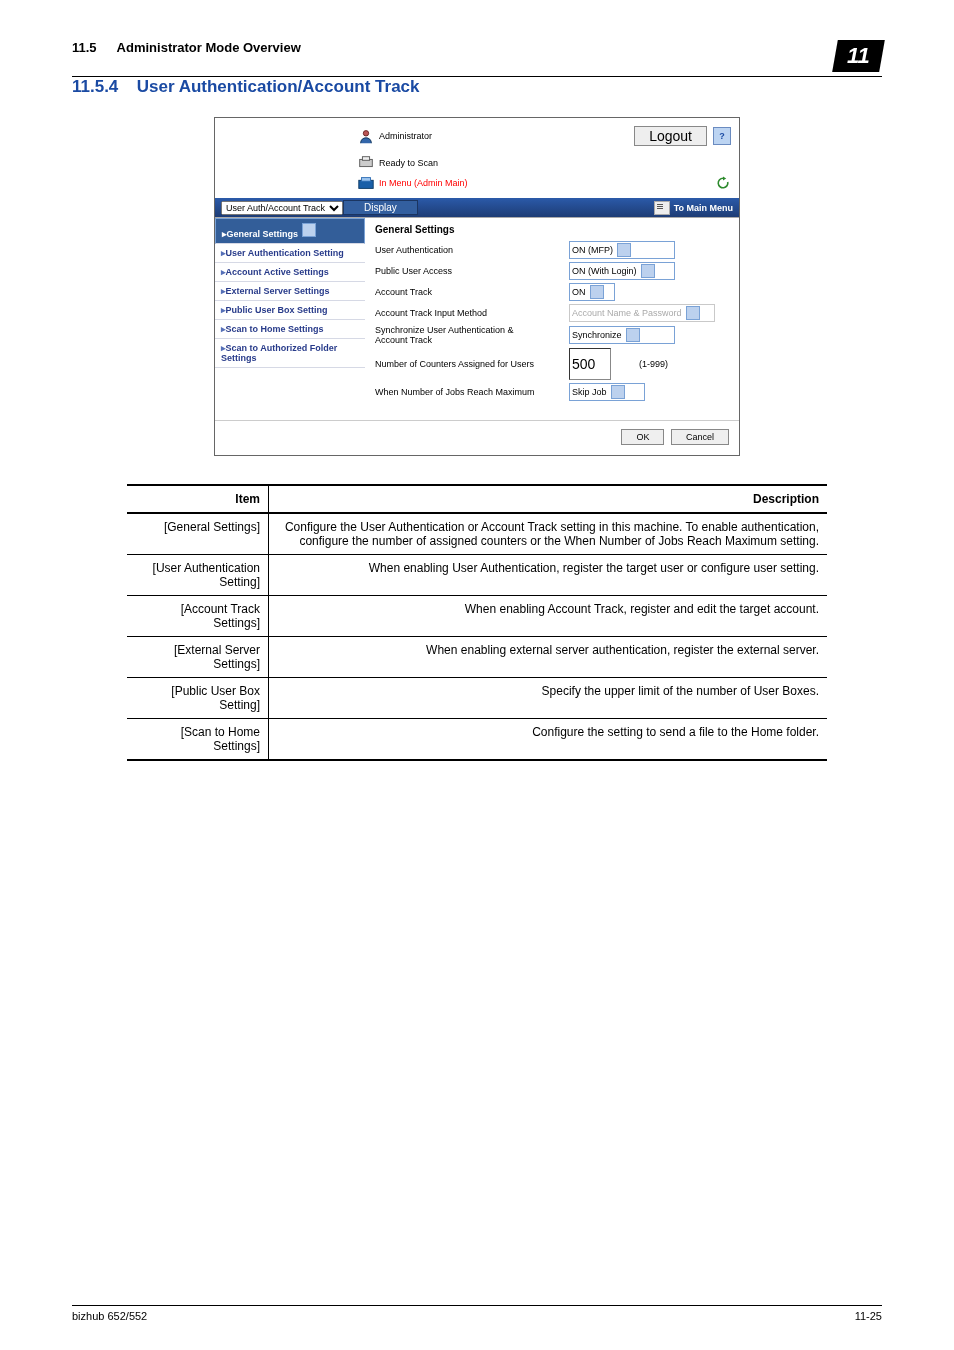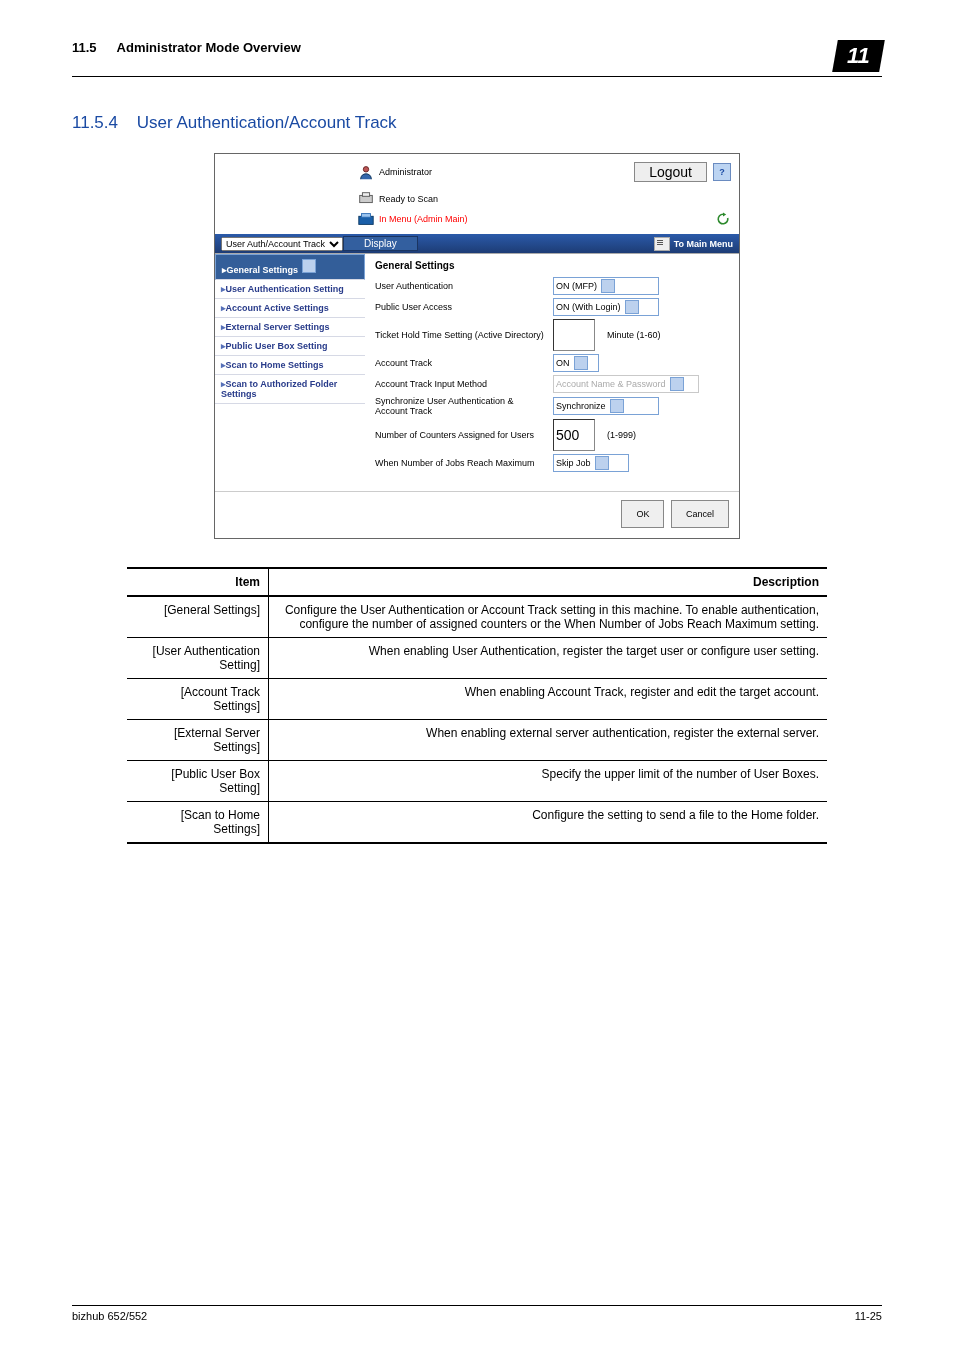--- a/index.html
+++ b/index.html
@@ -2,21 +2,21 @@
 <html><head>
 <meta charset="utf-8">
 <style>
   body{margin:0;font-family:Arial,Helvetica,sans-serif;font-size:12px;color:#000;background:#fff}
   .page{width:954px;height:1350px;box-sizing:border-box;padding:40px 72px 28px 72px;position:relative}
   .hdr{display:flex;align-items:flex-start;border-bottom:1.5px solid #000;padding-bottom:4px}
   .hdr-num{font-weight:bold;font-size:13px;margin-right:20px}
   .hdr-title{font-weight:bold;font-size:13px;flex:1}
   .hdr-badge{background:#000;color:#fff;font-size:22px;font-style:italic;font-weight:bold;padding:3px 12px;transform:skewX(-10deg)}
   .hdr-badge span{display:inline-block;transform:skewX(10deg)}
-  .subhead{margin-top:36px;color:#1a4aa3;font-size:17px;font-weight:normal}
+  .subhead{color:#1a4aa3;font-size:17px;font-weight:bold}
   .subhead-num{display:inline-block;width:60px}
 
   
   .shot{width:524px;margin:20px auto 0 auto;border:1px solid #666;font-family:Verdana,Arial,sans-serif;font-size:9px}
   .shot-top{display:flex;align-items:flex-start;padding:8px 8px 6px 8px}
   .shot-top-l{width:134px}
   .shot-icon{width:18px;height:18px;display:inline-block;vertical-align:middle;margin-right:4px}
   .adminrow{display:flex;align-items:center}
   .statuses{margin-top:8px}
   .statuses .row{display:flex;align-items:center;margin-top:2px}
@@ -34,29 +34,29 @@
   .mainmenu-icon::after{content:"";position:absolute;left:2px;top:2px;width:6px;height:1px;background:#555;box-shadow:0 2px #555,0 4px #555}
 
   .panel{display:flex;border-top:1px solid #aaa}
   .side{width:150px;background:#fff}
   .side a{display:block;padding:4px 6px;color:#283b8a;text-decoration:none;border-bottom:1px solid #d6d9e5;font-weight:bold}
   .side a::before{content:"\25B8 ";color:#5670b8}
   .side a.sel{background:#335e99;color:#fff}
   .side a.sel::before{color:#fff}
   .main{flex:1;padding:6px 10px 10px 10px}
   .main h4{margin:0 0 6px 0;font-size:10px;font-weight:bold}
-  .frow{display:flex;align-items:center;margin:3px 0;gap:8px}
+  .frow{display:flex;align-items:center;margin:3px 0;gap:24px}
   .frow label{width:170px}
   .sel{border:1px solid #7aa2d6;background:#fff;font-size:9px;padding:0 2px;display:inline-flex;align-items:center;height:16px}
   .sel.disabled{color:#aaa;border-color:#c9c9c9}
   .sel::after{content:"";width:12px;height:12px;margin-left:4px;background:#bcd1ee;border:1px solid #7aa2d6;display:inline-block}
   .txt{border:1px inset #888;height:14px;width:36px;font-size:14px;padding:8px 2px;box-sizing:content-box}
   .hint{font-size:9px;margin-left:4px}
   .btns{text-align:right;border-top:1px solid #ccc;margin-top:6px;padding:8px 10px 10px 10px}
-  .btn{border:1px solid #888;background:#efefef;padding:8px 14px;font-size:9px;margin-left:4px}
+  .btn{border:1px solid #888;background:#efefef;padding:2px 14px;font-size:9px;margin-left:4px}
 
   
   .tbl{width:700px;margin:28px auto 0 auto;border-collapse:collapse;font-size:12px}
   .tbl th,.tbl td{border:1px solid #000;padding:6px 8px;text-align:right;vertical-align:top}
   .tbl th{border-top:2px solid #000;border-bottom:2px solid #000;font-weight:bold}
   .tbl th:first-child,.tbl td:first-child{border-left:none}
   .tbl th:last-child,.tbl td:last-child{border-right:none}
   .tbl tbody tr:last-child td{border-bottom:2px solid #000}
   .tbl td:first-child{width:125px}
 
@@ -148,25 +148,20 @@
         <div class="frow">
             <label>User Authentication</label>
           <span class="sel" style="width:100px">ON (MFP)</span>
           </div>
 
         <div class="frow">
             <label>Public User Access</label>
           <span class="sel" style="width:100px">ON (With Login)</span>
           </div>
 
-        <div class="frow">
-            <label>Ticket Hold Time Setting (Active Directory)</label>
-          <input class="txt" value="" style="">
-          <span class="hint">Minute (1-60)</span>
-          </div>
 
         <div class="frow">
             <label>Account Track</label>
           <span class="sel" style="width:40px">ON</span>
           </div>
 
         <div class="frow">
             <label>Account Track Input Method</label>
           <span class="sel disabled" style="width:140px">Account Name &amp; Password</span>
           </div>

